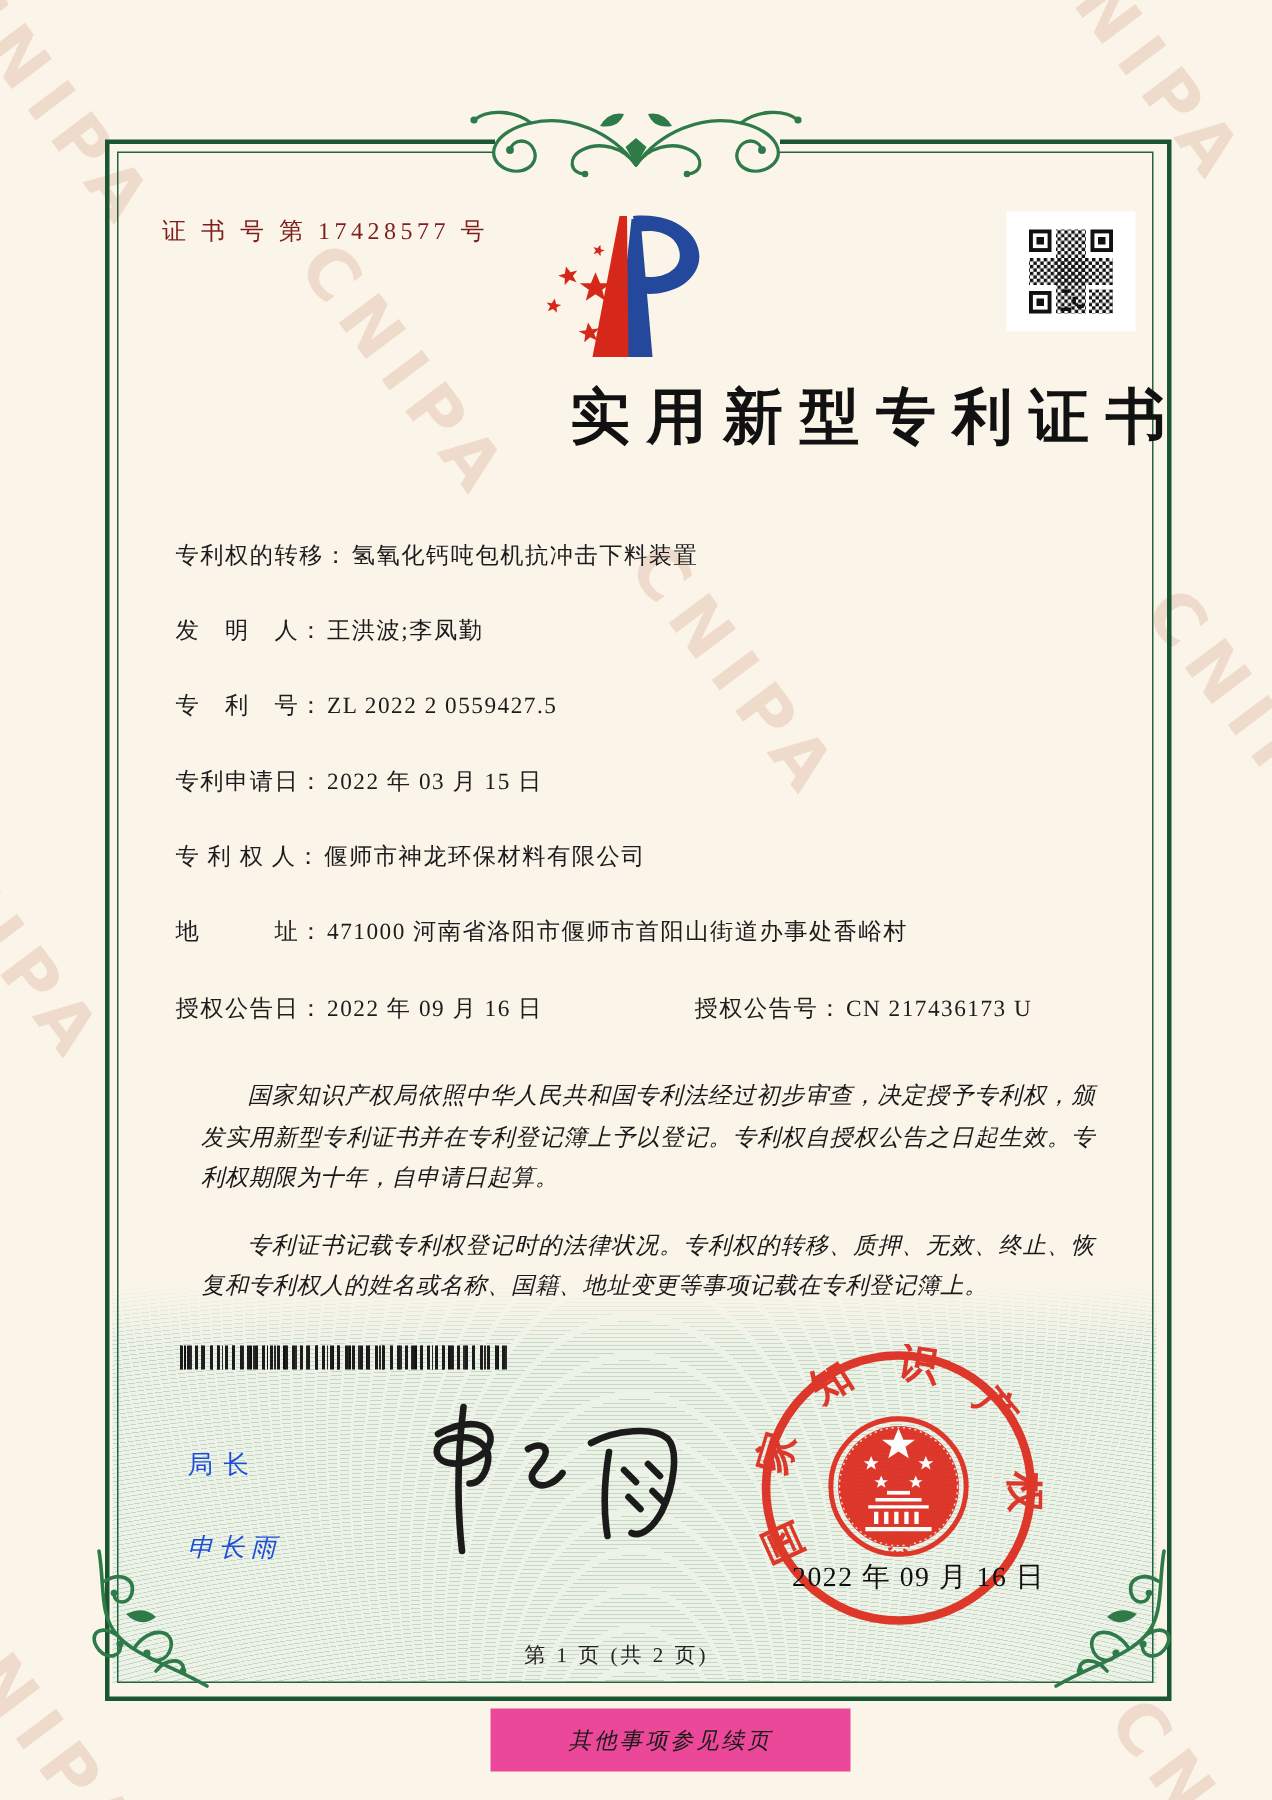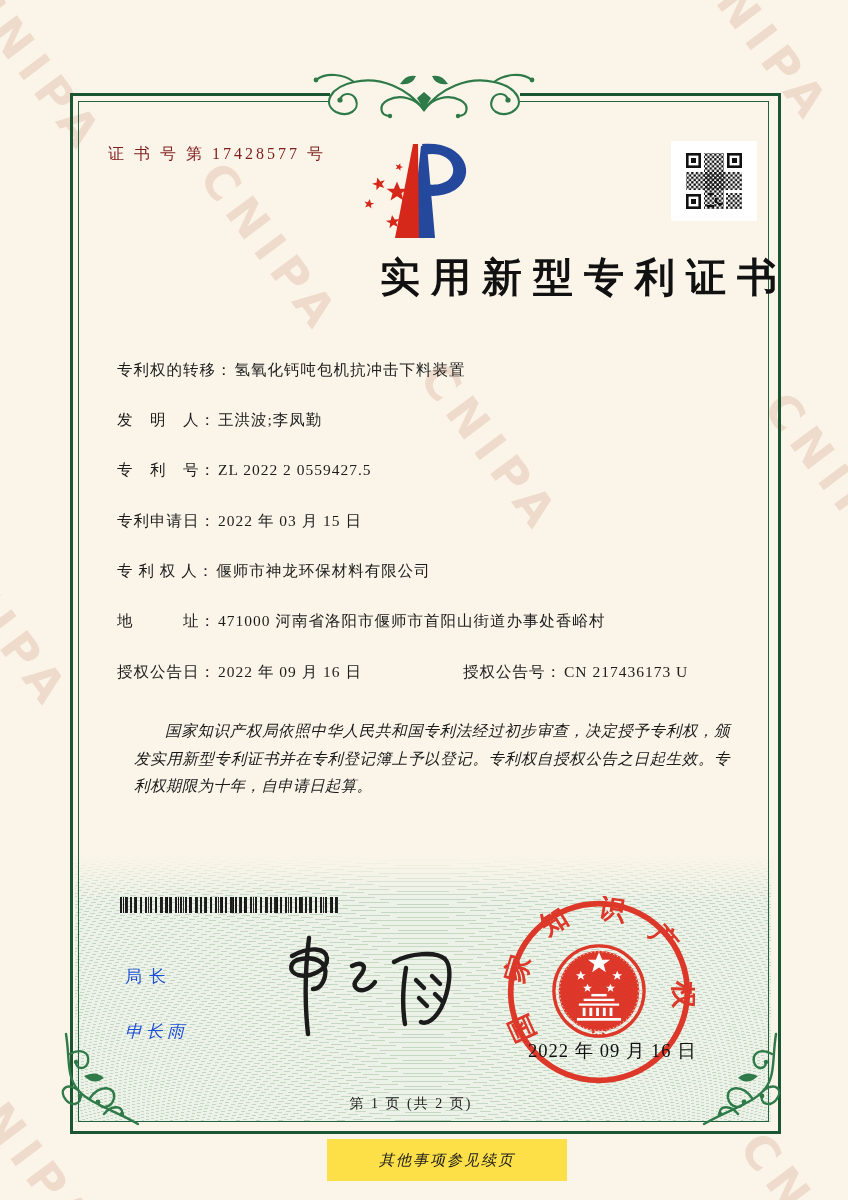--- a/index.html
+++ b/index.html
@@ -60,21 +60,21 @@
           repeating-linear-gradient(90deg,rgba(0,0,0,0) 0 3px,#111 3px 4px,rgba(0,0,0,0) 4px 11px);}
   .signer{position:absolute;left:125px;top:965px;font-size:17px;letter-spacing:7px;color:#1d4ed8;}
   .signer .name{display:block;margin-top:32px;letter-spacing:4px;font-style:italic;}
   .signature{position:absolute;left:248px;top:930px;}
   .seal{position:absolute;left:503px;top:896px;}
   .seal-date{position:absolute;left:528px;top:1038px;width:160px;font-size:18.5px;
         color:#101010;letter-spacing:1px;white-space:nowrap;}
   .page-no{position:absolute;left:71px;top:1095px;width:680px;text-align:center;
         font-size:14px;letter-spacing:2px;color:#222;}
   .cont-strip{position:absolute;left:327px;top:1139px;width:240px;height:42px;
-        background:#fde047;display:flex;align-items:center;justify-content:center;
+        background:#ec4899;display:flex;align-items:center;justify-content:center;
         font-size:15px;font-style:italic;letter-spacing:2px;color:#1a1a1a;}
 </style>
 </head>
 <body>
 
 <div class="layer">
   <span class="wm" style="left:-4px;top:-28px">CNIPA</span>
   <span class="wm" style="left:723px;top:-58px">CNIPA</span>
   <span class="wm" style="left:232px;top:152px">CNIPA</span>
   <span class="wm" style="left:452px;top:352px">CNIPA</span>
@@ -222,20 +222,21 @@
   <div class="frow" style="top:302px">
     <span>授权公告日：</span><span class="fvalue">2022 年 09 月 16 日</span>
     <span class="fpair2">
       <span>授权公告号：</span><span class="fvalue">CN 217436173 U</span>
     </span>
   </div>
 </div>
 
 <div class="paras">
   <p>国家知识产权局依照中华人民共和国专利法经过初步审查，决定授予专利权，颁发实用新型专利证书并在专利登记簿上予以登记。专利权自授权公告之日起生效。专利权期限为十年，自申请日起算。</p>
+  <p>专利证书记载专利权登记时的法律状况。专利权的转移、质押、无效、终止、恢复和专利权人的姓名或名称、国籍、地址变更等事项记载在专利登记簿上。</p>
 </div>
 
 <div class="barcode"></div>
 
 <div class="signer">
   <span>局长</span>
   <span class="name">申长雨</span>
 </div>
 
 <svg class="signature" width="210" height="112" viewBox="0 0 210 112">

